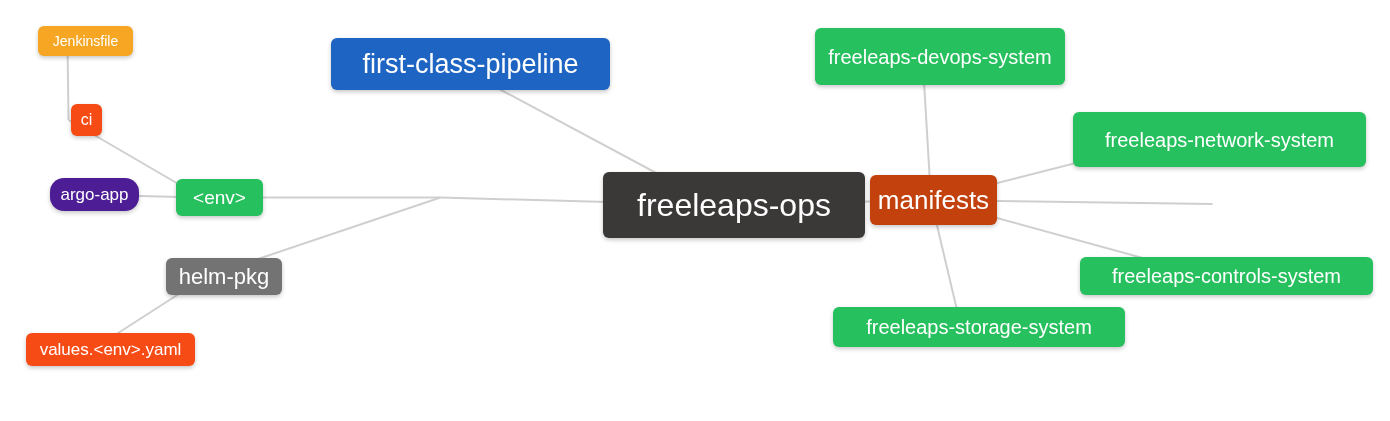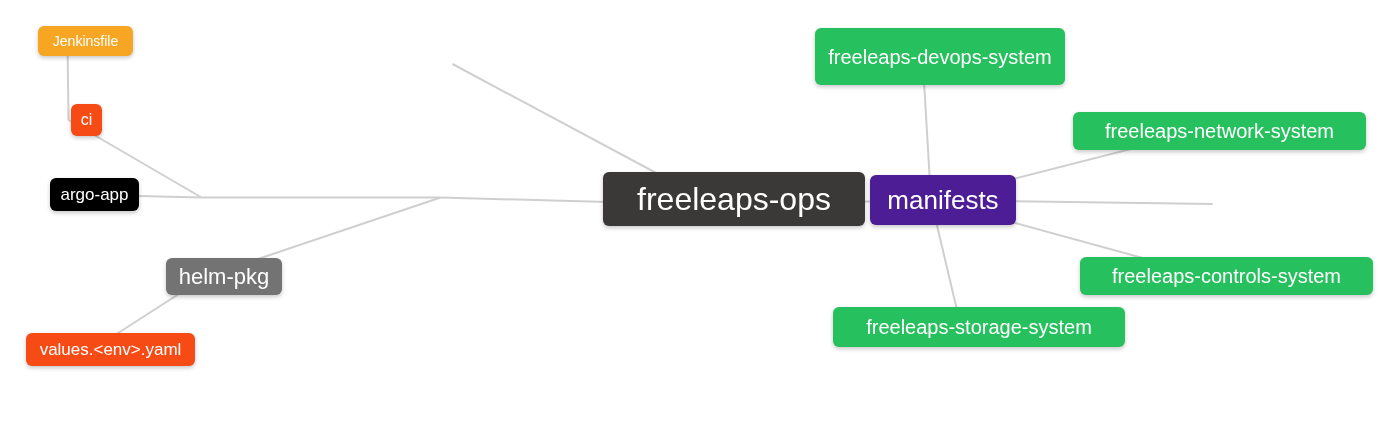--- a/index.html
+++ b/index.html
@@ -54,24 +54,26 @@
       <line x1="452.5" y1="64" x2="716" y2="205" stroke="#cfcfcf" stroke-width="2"></line>
       <line x1="440.5" y1="197.5" x2="716" y2="205" stroke="#cfcfcf" stroke-width="2"></line>
       <line x1="716" y1="205" x2="931" y2="200" stroke="#cfcfcf" stroke-width="2"></line>
       <line x1="931" y1="200" x2="922" y2="47.5" stroke="#cfcfcf" stroke-width="2"></line>
       <line x1="931" y1="200" x2="1201.5" y2="131" stroke="#cfcfcf" stroke-width="2"></line>
       <line x1="931" y1="200" x2="1212.5" y2="204" stroke="#cfcfcf" stroke-width="2"></line>
       <line x1="931" y1="200" x2="1208.5" y2="276" stroke="#cfcfcf" stroke-width="2"></line>
       <line x1="931" y1="200" x2="961" y2="327" stroke="#cfcfcf" stroke-width="2"></line>
     </svg>
 
-<div class="node" style="left: 585px; top: 172px; width: 262px; height: 54px; background: rgb(59, 56, 56); font-size: 32px;">freeleaps-ops</div>
-    <div class="node" style="left: 852px; top: 175px; width: 146px; height: 50px; background: #4c1d95; font-size: 26px;">manifests</div>
+<div class="node" style="left: 585px; top: 172px; width: 262px; height: 66px; background: rgb(59, 56, 56); font-size: 32px;">freeleaps-ops</div>
+    <div class="node" style="left: 313px; top: 38px; width: 279px; height: 52px; background: rgb(30, 100, 194); font-size: 27px;">first-class-pipeline</div>
+    <div class="node" style="left: 852px; top: 175px; width: 127px; height: 50px; background: #c2410c; font-size: 26px;">manifests</div>
+    <div class="node" style="left: 158px; top: 179px; width: 87px; height: 37px; background: rgb(39, 192, 94); font-size: 19px;">&lt;env&gt;</div>
     <div class="node" style="left: 148px; top: 258px; width: 116px; height: 37px; background: #737373; font-size: 22px;">helm-pkg</div>
     <div class="node" style="left: 53px; top: 104px; width: 31px; height: 32px; background: rgb(247, 75, 21); font-size: 16px;">ci</div>
-    <div class="node" style="left: 32px; top: 178px; width: 89px; height: 33px; background: #000000; font-size: 17px;">argo-app</div>
+    <div class="node" style="left: 32px; top: 178px; width: 89px; height: 33px; background: #4c1d95; font-size: 17px; border-radius: 14px;">argo-app</div>
     <div class="node" style="left: 20px; top: 26px; width: 95px; height: 30px; background: rgb(246, 166, 35); font-size: 14px;">Jenkinsfile</div>
     <div class="node" style="left: 8px; top: 333px; width: 169px; height: 33px; background: rgb(247, 75, 21); font-size: 17px;">values.&lt;env&gt;.yaml</div>
     <div class="node" style="left: 797px; top: 28px; width: 250px; height: 57px; background: rgb(39, 192, 94); font-size: 20px;">freeleaps-devops-system</div>
-    <div class="node" style="left: 1055px; top: 112px; width: 293px; height: 38px; background: rgb(39, 192, 94); font-size: 20px;">freeleaps-network-system</div>
+    <div class="node" style="left: 1055px; top: 112px; width: 293px; height: 55px; background: rgb(39, 192, 94); font-size: 20px;">freeleaps-network-system</div>
     <div class="node" style="left: 815px; top: 307px; width: 292px; height: 40px; background: rgb(39, 192, 94); font-size: 20px;">freeleaps-storage-system</div>
     <div class="node" style="left: 1062px; top: 257px; width: 293px; height: 38px; background: rgb(39, 192, 94); font-size: 20px;">freeleaps-controls-system</div>
   </div>
 
 </body></html>

